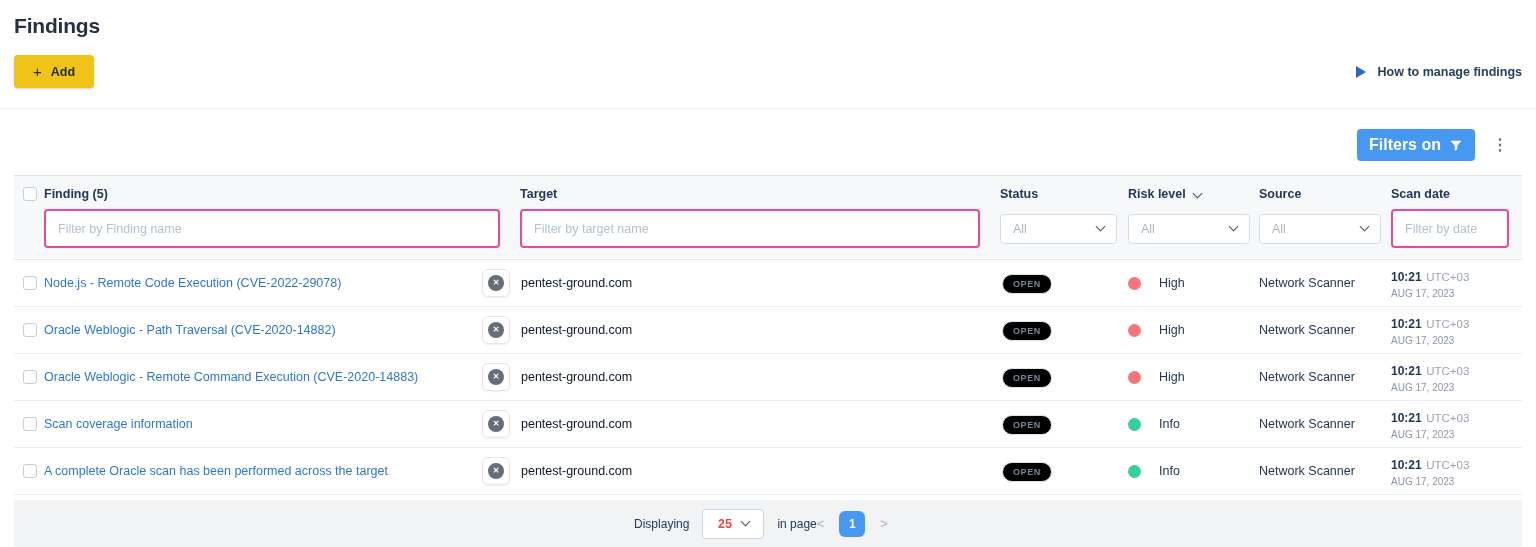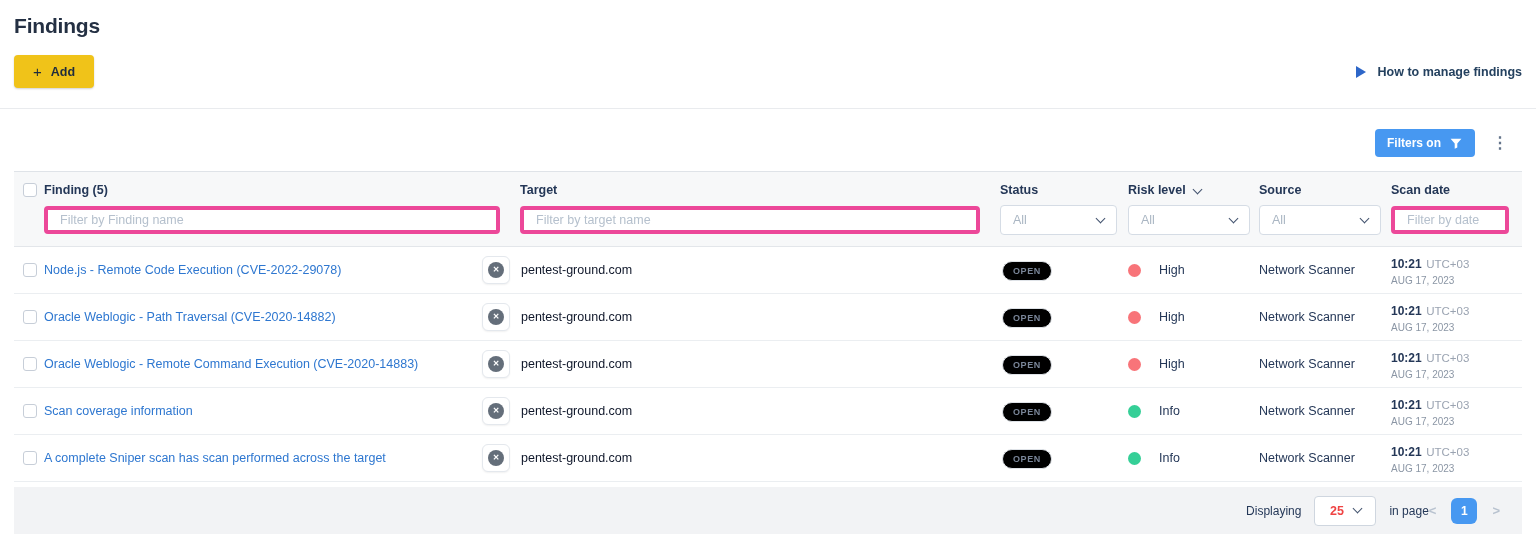--- a/index.html
+++ b/index.html
@@ -19,38 +19,38 @@
   .help-link { display: inline-flex; align-items: center; gap: 12px; cursor: pointer;
     font-size: 12.5px; font-weight: 700; color: #24415f; margin-left: 32px; }
   .play-tri { width: 0; height: 0; border-left: 10px solid #2d66c8;
     border-top: 6px solid transparent; border-bottom: 6px solid transparent; }
 
   .divider { border: none; border-top: 1px solid #e9ebee; }
 
   
   .toolbar { display: flex; justify-content: flex-end; align-items: center; gap: 13px; padding: 20px 24px 14px 14px; }
   .filters-btn { display: inline-flex; align-items: center; gap: 8px; background: #4798f1; border: none;
-    border-radius: 4px; padding: 7px 12px; font-family: inherit; font-size: 12px; font-weight: 700;
+    border-radius: 4px; padding: 7px 12px; font-family: inherit; font-size: 16px; font-weight: 700;
     color: #fff; cursor: pointer; }
   .kebab { color: #64748b; font-size: 16px; font-weight: 700; cursor: pointer; padding: 0 4px; line-height: 1; }
 
   
   .table { margin: 0 14px; }
   .thead { background: #f7f8f9; border-top: 1px solid #dfe3e8; border-bottom: 1px solid #e3e6ea; }
   .grid-h { display: grid; grid-template-columns: 30px 476px 480px 128px 131px 132px 1fr; align-items: center; }
   .grid-r { display: grid; grid-template-columns: 30px 438px 518px 128px 131px 132px 1fr; align-items: center; }
   .th-row { height: 33px; padding-top: 3px; }
   .th { font-size: 12.5px; font-weight: 700; color: #243757; display: flex; align-items: center; gap: 8px; }
   .filter-row { padding-bottom: 11px; }
 
   .chev { width: 7px; height: 7px; border-right: 1.8px solid #42526e; border-bottom: 1.8px solid #42526e;
     transform: rotate(45deg); display: inline-block; margin-top: -4px; }
   .sort-chev { margin-top: -2px; }
 
-  input.filter { height: 28px; border: 4px solid #ec4899; border-radius: 4px; padding: 0 12px;
+  input.filter { height: 39px; border: 2px solid #ec4899; border-radius: 4px; padding: 0 12px;
     font-family: inherit; font-size: 12.5px; color: #253858; background: #fff; width: calc(100% - 10px); }
   input.filter::placeholder { color: #b5c0cd; }
   .cell-pad { padding-right: 10px; }
   .fake-select { height: 30px; border: 1px solid #d5dce5; border-radius: 4px; background: #fff;
     display: flex; align-items: center; justify-content: space-between; padding: 0 12px; cursor: pointer; }
   .fake-select .val { font-size: 12.5px; color: #aab6c3; }
   .sel-status { width: 117px; } .sel-risk { width: 122px; } .sel-source { width: 122px; }
   .date-input { width: 118px !important; }
 
   .checkbox { appearance: none; -webkit-appearance: none; width: 14px; height: 14px; border: 1px solid #c7ced8;
@@ -72,21 +72,21 @@
   .risk-dot { width: 13px; height: 13px; border-radius: 50%; }
   .risk-label, .source-cell { font-size: 12.5px; color: #243757; }
 
   .date-cell { line-height: 1.45; }
   .date-time { font-size: 12px; font-weight: 700; color: #243757; }
   .date-tz { font-size: 11.5px; color: #9aa3b1; font-weight: 400; }
   .date-day { font-size: 10px; color: #8b96a5; }
 
   
   .table-footer { margin: 5px 14px 4px 14px; height: 47px; background: #f2f3f5;
-    display: flex; align-items: center; justify-content: flex-end; padding: 0 22px 0 8px; }
+    display: flex; align-items: center; justify-content: center; padding: 0 22px 0 8px; }
   .foot-left { display: flex; align-items: center; gap: 13px; font-size: 12px; color: #253858; }
   .per-page { width: 62px; height: 30px; background: #fff; border: 1px solid #cfd6df; border-radius: 4px;
     display: flex; align-items: center; justify-content: center; gap: 10px; cursor: pointer; }
   .per-page .val { font-size: 12.5px; font-weight: 700; color: #ef4444; }
   .pager { display: flex; align-items: center; gap: 15px; }
   .pg-arrow { color: #b8c2cf; font-size: 13px; font-weight: 700; cursor: pointer; }
   .pg-num { width: 26px; height: 26px; background: #4798f1; border-radius: 6px; color: #fff;
     font-size: 12px; font-weight: 700; display: flex; align-items: center; justify-content: center; cursor: pointer; }
 </style>
 </head>
@@ -238,21 +238,21 @@
       <div class="source-cell">Network Scanner</div>
       <div class="date-cell">
         <div><span class="date-time">10:21</span>
           <span class="date-tz">UTC+03</span></div>
         <div class="date-day">AUG 17, 2023</div>
       </div>
     </div>
 
     <div class="grid-r tr">
       <input type="checkbox" class="checkbox" style="">
-      <a class="finding-link">A complete Sniper scan has scan performed across the target</a>
+      <a class="finding-link">A complete Oracle scan has been performed across the target</a>
       <div class="target-cell">
         <span class="target-badge">
             <span class="circle-x">✕</span>
           </span>
         <span class="target-name">pentest-ground.com</span>
       </div>
       <div><span class="status-pill">OPEN</span></div>
       <div class="risk-cell">
         <span class="risk-dot" style="background-color: rgb(53, 207, 151);"></span>
         <span class="risk-label">Info</span>

